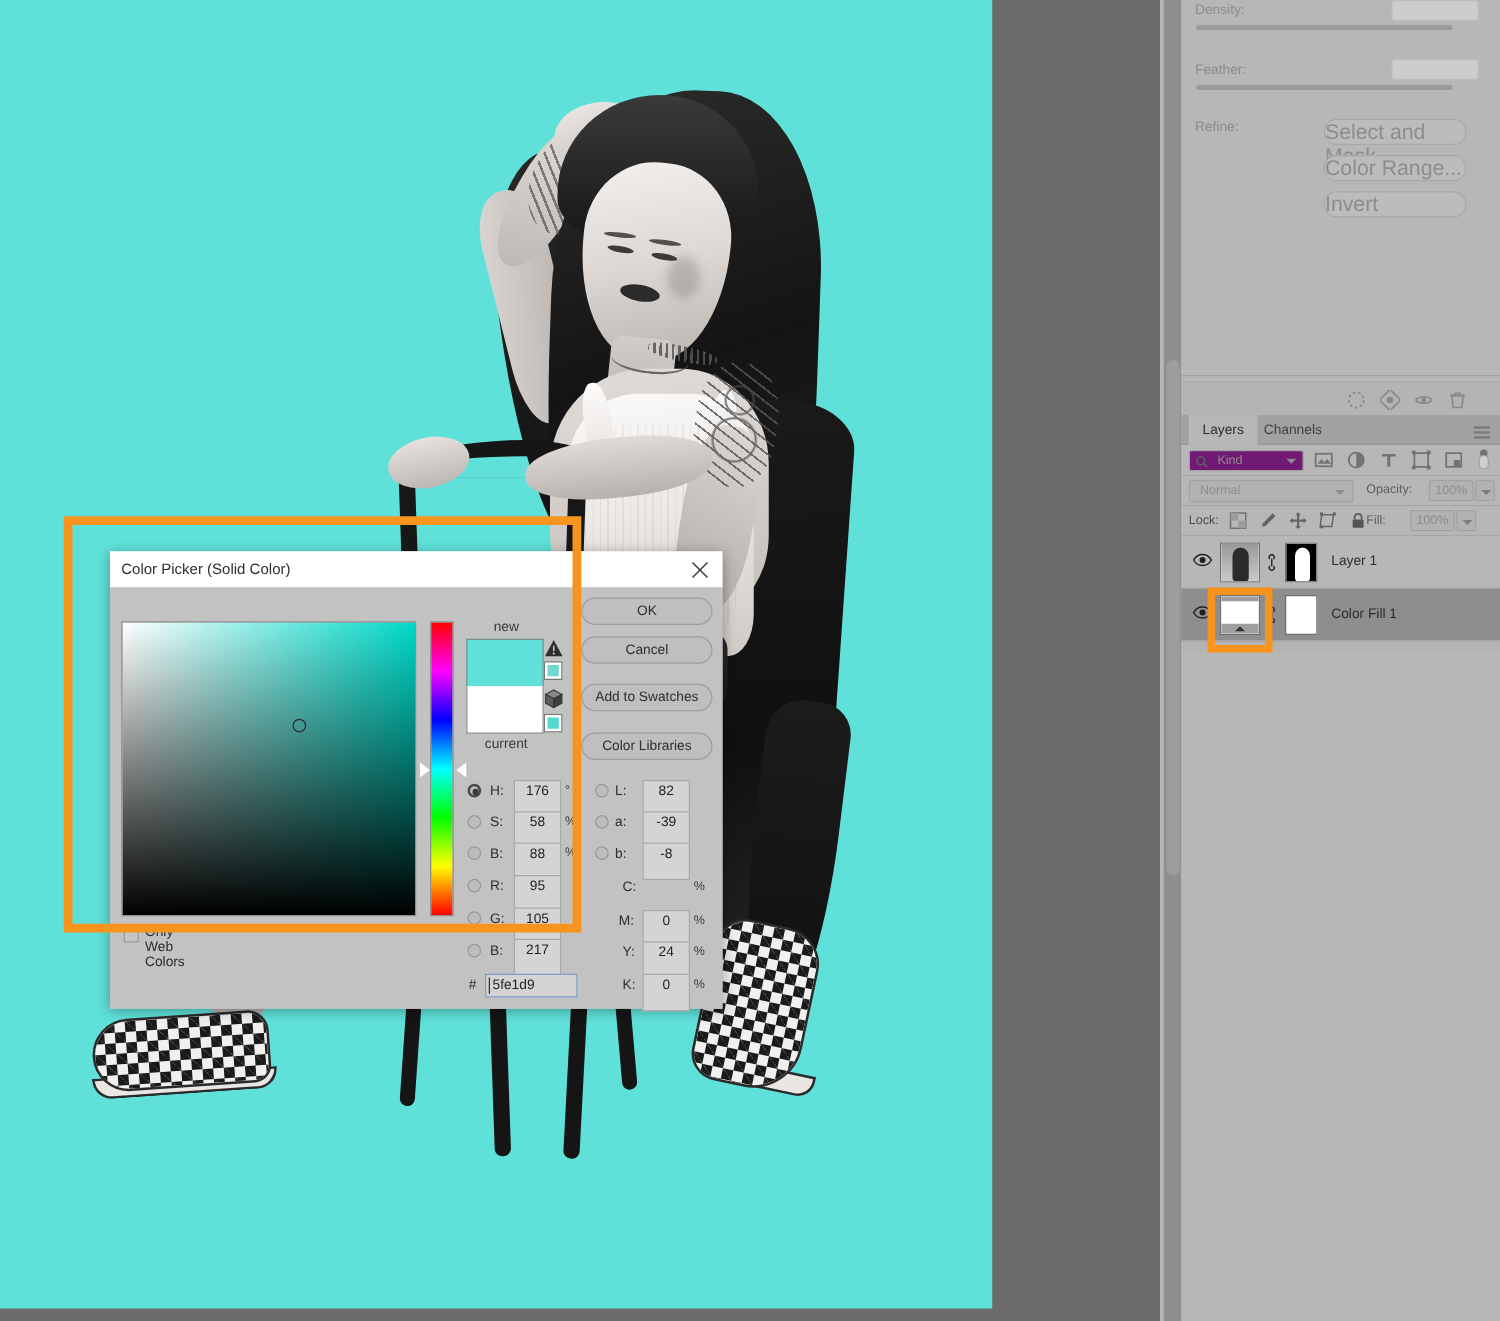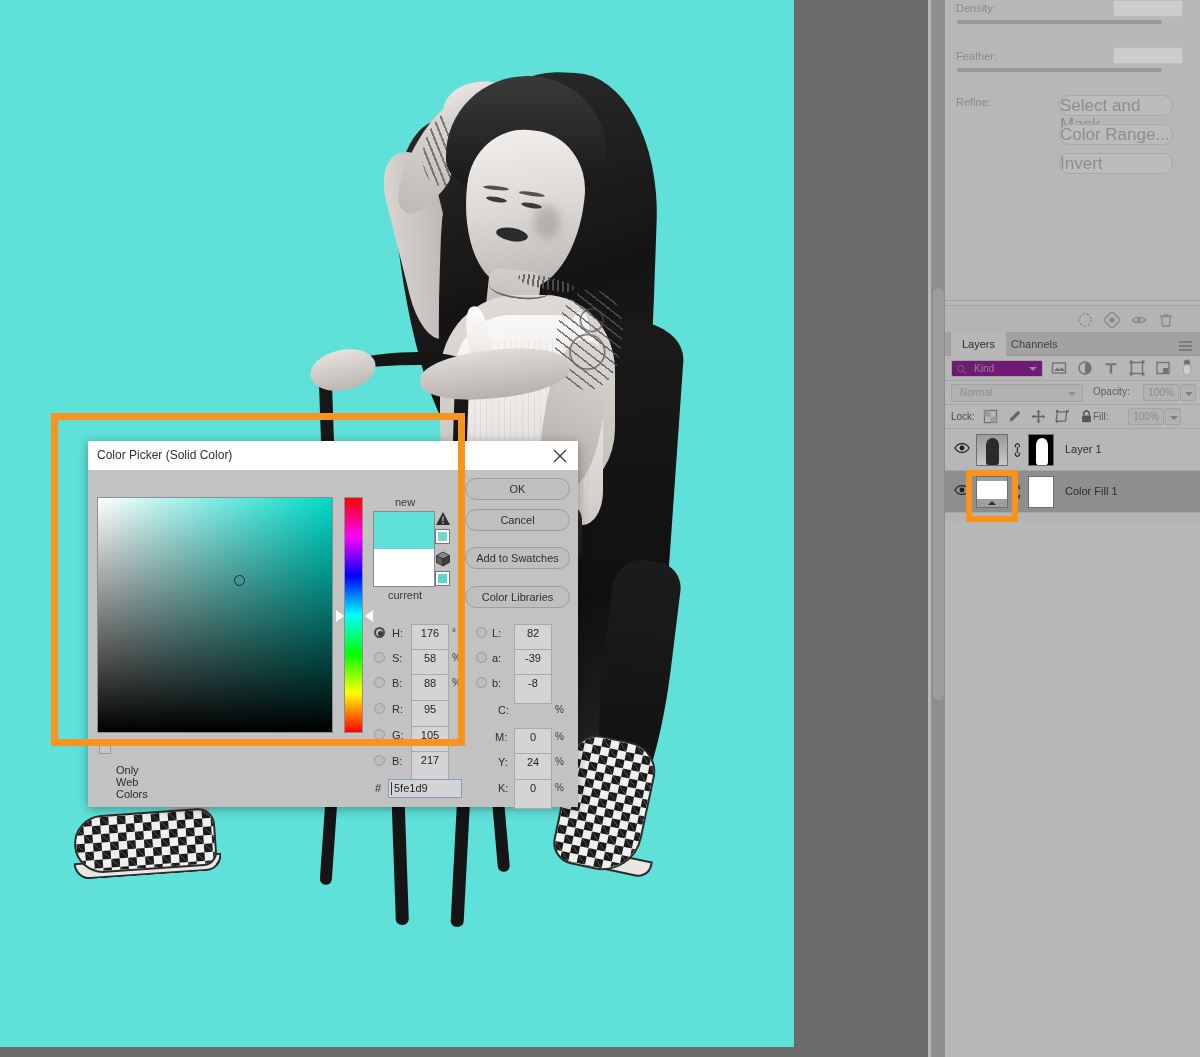--- a/index.html
+++ b/index.html
@@ -490,21 +490,21 @@
   }
   .hexcaret {
     position: absolute; left: 391px; top: 782px; width: 1px; height: 13px; background: #333;
   }
 
   .webcolors-row { position: absolute; left: 99px; top: 742px; }
   .wc-box {
     position: absolute; width: 12px; height: 12px;
     background: #c6c6c6; border: 1px solid #9a9a9a;
   }
-  .wc-label { position: absolute; left: 17px; top: -2px; font-size: 11px; color: #2a2a2a; margin-top: 24px; }
+  .wc-label { position: absolute; left: 17px; top: -2px; font-size: 11px; color: #2a2a2a; }
 
   
   .anno-rect {
     position: absolute; border: 7px solid #f7941e; background: transparent;
   }
   .anno-rect.r1 { left: 51px; top: 413px; width: 414px; height: 333px; }
   .anno-rect.r2 { left: 966px; top: 470px; width: 52px; height: 52px; border-width: 6px; }
 </style>
 </head>
 <body>

